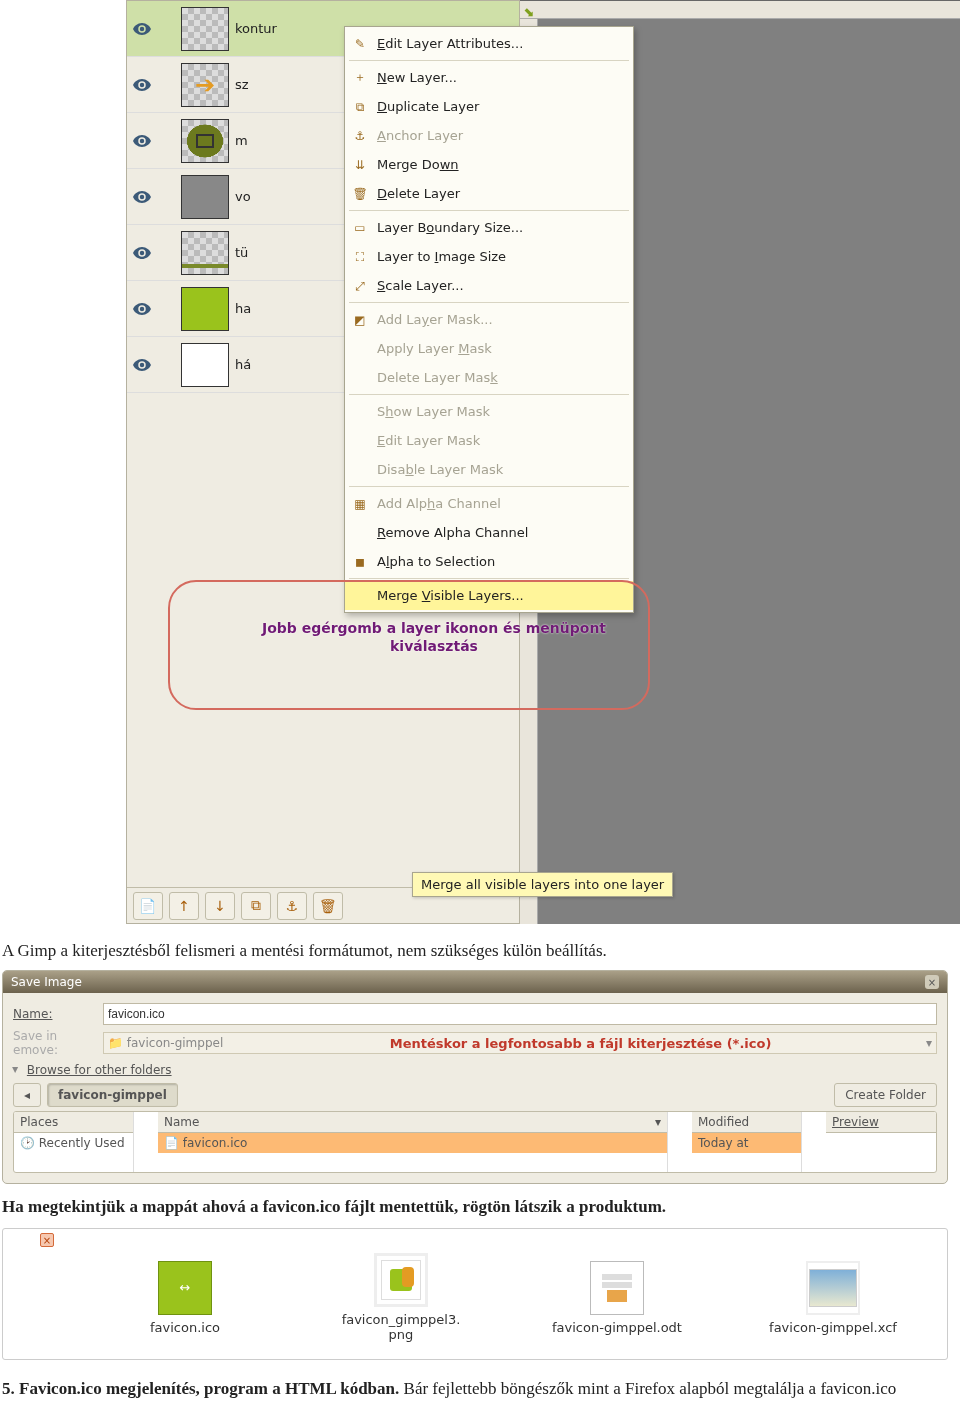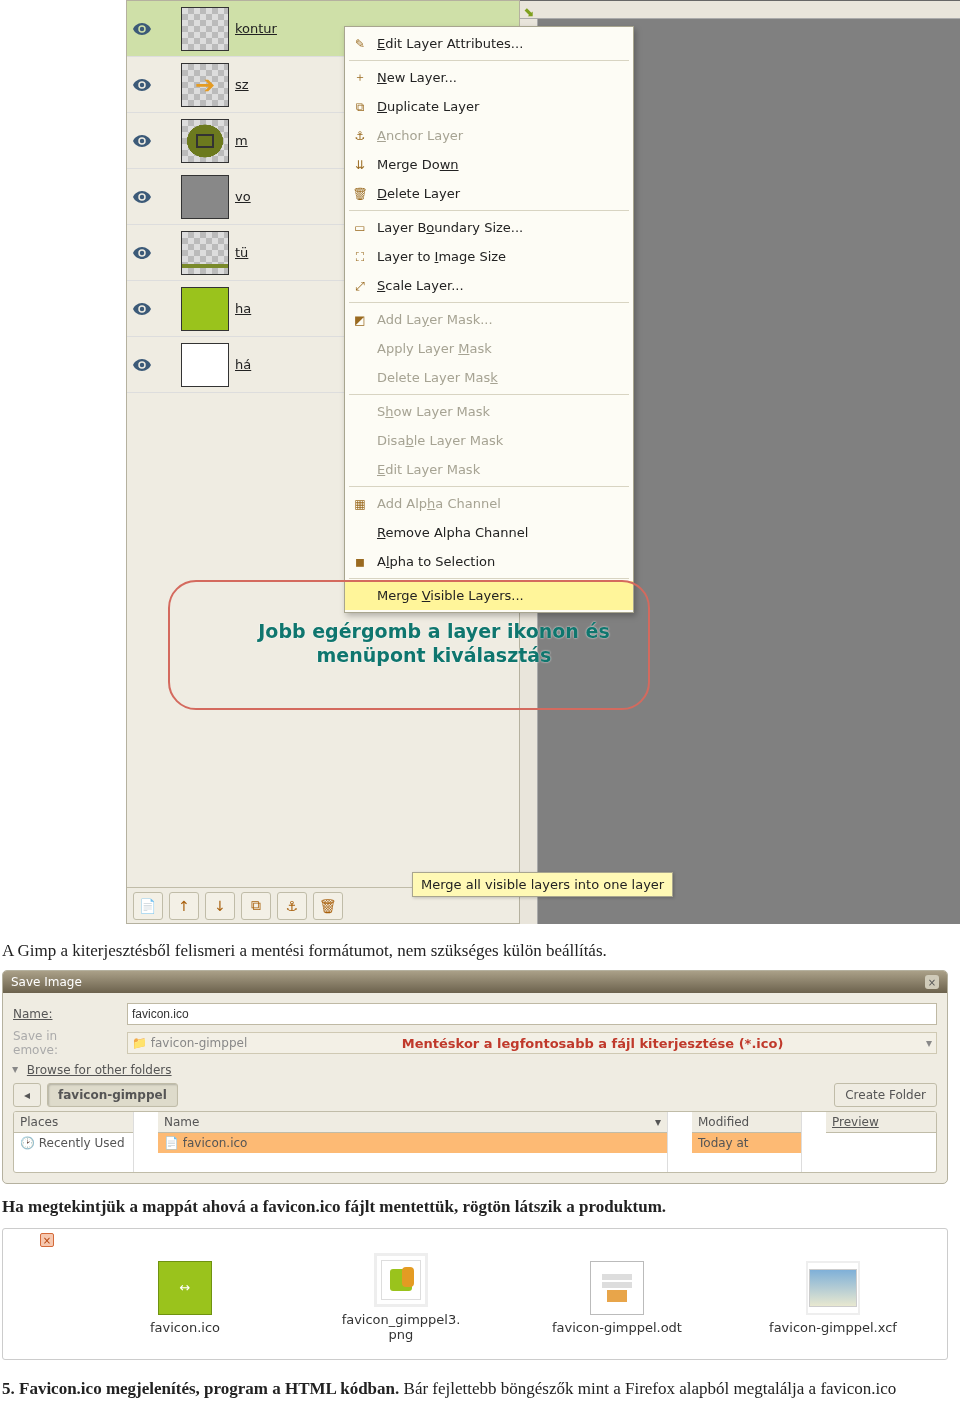--- a/index.html
+++ b/index.html
@@ -38,21 +38,20 @@
     position:absolute; left:3px; top:3px; width:12px; height:12px;
     color:#7fa01f; font-weight:bold;
   }
   
   .layers-panel {
     position:absolute;
     left:126px; top:0;
     width:394px; height:924px;
     background:#efece2;
     border:1px solid #b5b19f;
-    text-decoration:underline;
   }
   .layers-list {
     display:flex; flex-direction:column;
   }
   .layer-row {
     display:flex;
     align-items:center;
     height:56px;
     border-bottom:1px solid #ddd;
   }
@@ -146,22 +145,22 @@
     position:absolute;
     left:168px; top:580px;
     width:482px; height:130px;
     border:2px solid #d46a5e;
     border-radius:28px;
   }
   .bubble-text {
     position:absolute;
     left:216px; top:620px;
     width:436px;
-    color:#0f766e;
-    font-size:19px;
+    color:#701a75;
+    font-size:14px;
     font-weight:bold;
     line-height:1.25;
     text-align:center;
     text-shadow:0 0 2px #fff;
   }
 
   
   .doc { padding: 10px 2px; }
   .para { font-family: "Times New Roman", serif; font-size:17px; line-height:1.3; margin:6px 0; }
   .bold { font-weight:bold; }
@@ -180,21 +179,21 @@
     color:#fff;
     padding:4px 8px;
     font-size:12px;
     display:flex; align-items:center; justify-content:space-between;gap:44px;
   }
   .save-title .x {
     width:14px;height:14px;background:#d0cbb9;border-radius:3px;
     color:#555;display:flex;align-items:center;justify-content:center;font-size:10px;
   }
   .save-body { padding:6px 10px 10px; font-size:12px; color:#555; }
-  .save-row { display:flex; align-items:center; margin:4px 0; gap:24px; }
+  .save-row { display:flex; align-items:center; margin:4px 0; gap:0; }
   .save-label { width:90px; }
   .save-input {
     flex:1; height:22px; background:#fff; border:1px solid #bfb9a4;
     padding:1px 4px; font-size:12px; color:#333;
   }
   .folder-combo {
     flex:1; display:flex; align-items:center;
     height:22px; background:#f3f0e6; border:1px solid #cfc9b3;
     padding:0 4px; font-size:12px; color:#888;
     justify-content:space-between;
@@ -434,25 +433,25 @@
         <span class="mi-icon"></span>
         <span>Delete Layer Mas<span class="u">k</span></span>
       </div>
       <div class="menu-sep"></div>
       <div class="menu-item disabled">
         <span class="mi-icon"></span>
         <span>S<span class="u">h</span>ow Layer Mask</span>
       </div>
       <div class="menu-item disabled">
         <span class="mi-icon"></span>
+        <span><span class="u">E</span>dit Layer Mask</span>
+      </div>
+      <div class="menu-item disabled">
+        <span class="mi-icon"></span>
         <span>Disa<span class="u">b</span>le Layer Mask</span>
-      </div>
-      <div class="menu-item disabled">
-        <span class="mi-icon"></span>
-        <span><span class="u">E</span>dit Layer Mask</span>
       </div>
       <div class="menu-sep"></div>
       <div class="menu-item disabled">
         <span class="mi-icon">▦</span>
         <span>Add Alp<span class="u">h</span>a Channel</span>
       </div>
       <div class="menu-item">
         <span class="mi-icon"></span>
         <span><span class="u">R</span>emove Alpha Channel</span>
       </div>

